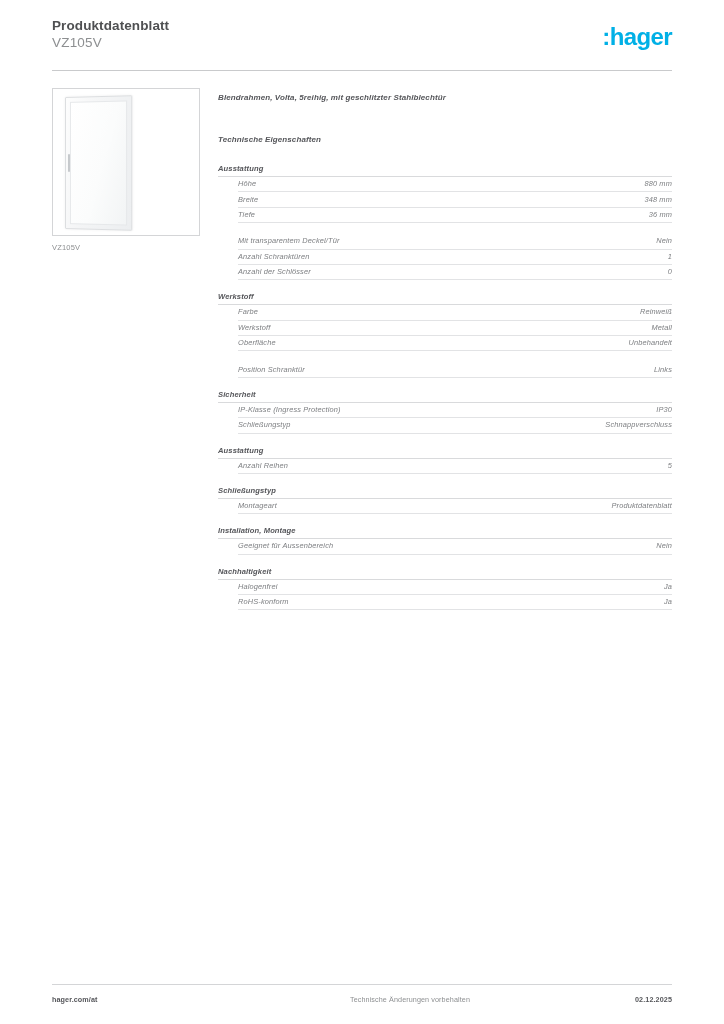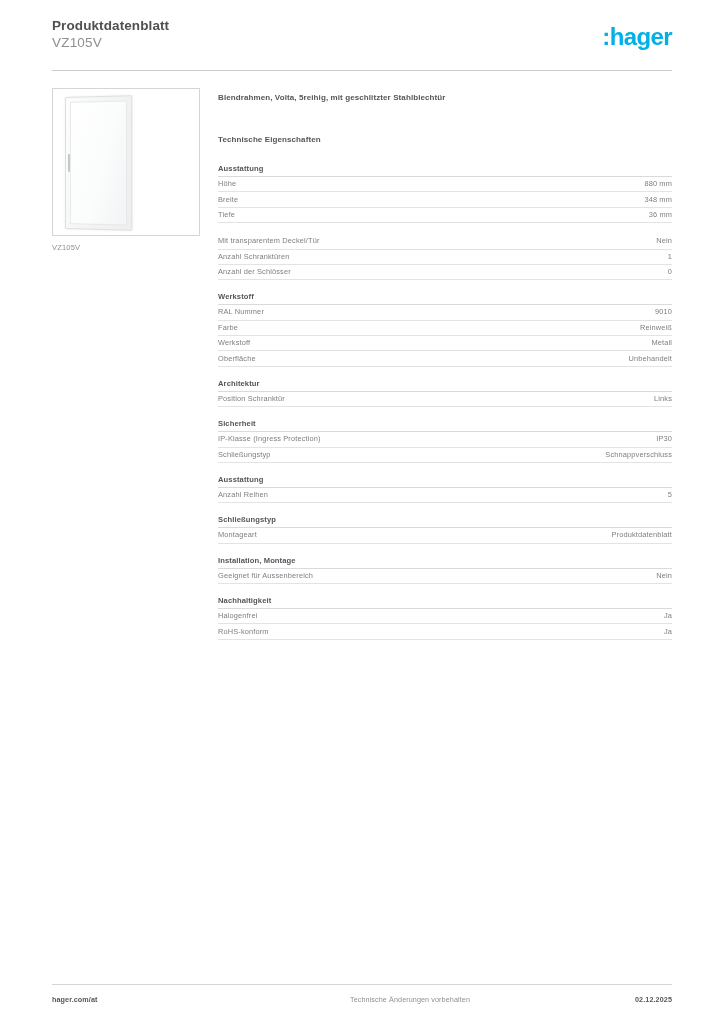--- a/index.html
+++ b/index.html
@@ -121,20 +121,21 @@
     color: #8d8f91;
     letter-spacing: 0.2px;
   }
 
   
   .content {
     position: absolute;
     left: 218px;
     top: 92px;
     width: 454px;
+    font-style: italic;
   }
   .product-desc {
     font-size: 8px;
     font-weight: bold;
     color: #55565a;
     letter-spacing: 0.1px;
     line-height: 11px;
     margin-bottom: 31px;
   }
   .tech-heading {
@@ -159,20 +160,21 @@
   .spec-row {
     display: flex;
     justify-content: space-between;
     align-items: baseline;
     font-size: 7.4px;
     color: #7c7e81;
     line-height: 10px;
     padding: 2.2px 0 2.2px 0;
     border-bottom: 1px solid #e2e3e5;
     letter-spacing: 0.15px;
+    margin-left: 20px;
   }
   .spec-label {
     white-space: nowrap;
     color: #7c7e81;
   }
   .spec-value {
     white-space: nowrap;
     text-align: right;
     color: #7c7e81;
   }
@@ -269,38 +271,33 @@
             <span class="spec-value">1</span>
           </div>
           <div class="spec-row">
             <span class="spec-label">Anzahl der Schlösser</span>
             <span class="spec-value">0</span>
           </div>
         </div>
         <div class="section">
           <div class="section-title">Werkstoff</div>
           <div class="spec-row">
-            <span class="spec-label">RAL Nummer</span>
-            <span class="spec-value">9010</span>
-          </div>
-          <div class="spec-row">
             <span class="spec-label">Farbe</span>
             <span class="spec-value">Reinweiß</span>
           </div>
           <div class="spec-row">
             <span class="spec-label">Werkstoff</span>
             <span class="spec-value">Metall</span>
           </div>
           <div class="spec-row">
             <span class="spec-label">Oberfläche</span>
             <span class="spec-value">Unbehandelt</span>
           </div>
         </div>
         <div class="section">
-          <div class="section-title">Architektur</div>
           <div class="spec-row">
             <span class="spec-label">Position Schranktür</span>
             <span class="spec-value">Links</span>
           </div>
         </div>
         <div class="section">
           <div class="section-title">Sicherheit</div>
           <div class="spec-row">
             <span class="spec-label">IP-Klasse (Ingress Protection)</span>
             <span class="spec-value">IP30</span>

